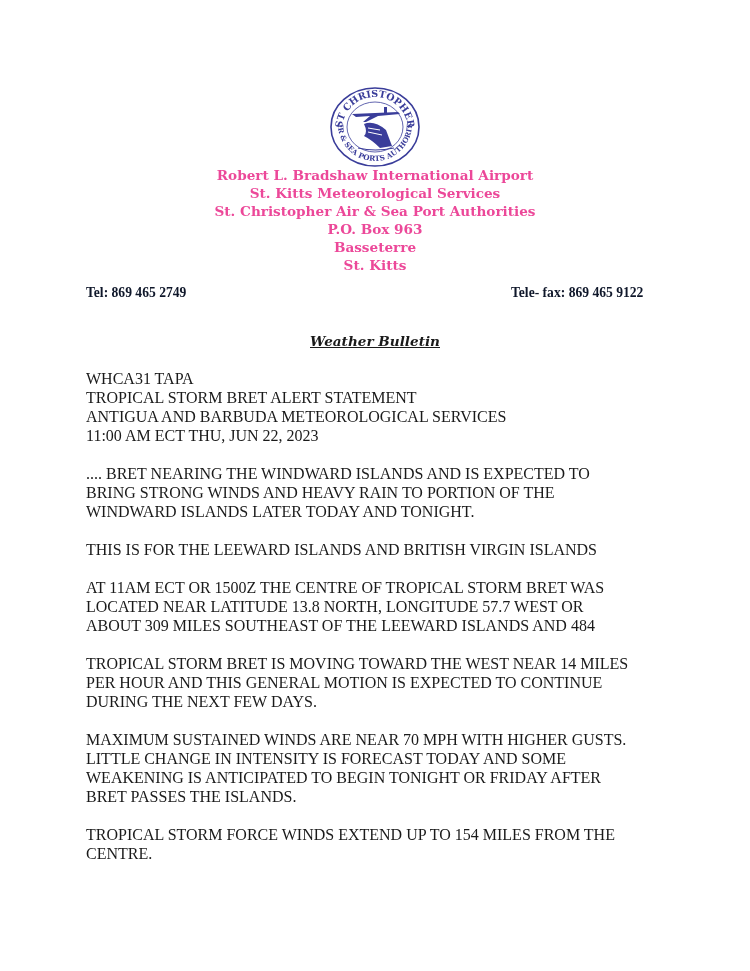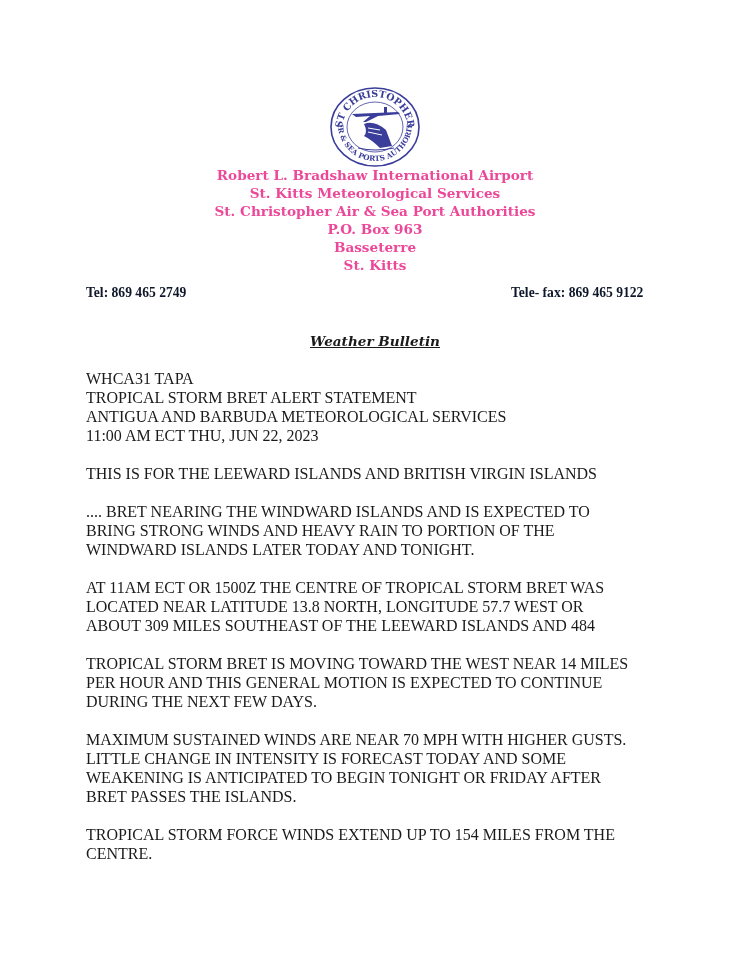--- a/index.html
+++ b/index.html
@@ -61,26 +61,26 @@
   <div class="bulletin-title">Weather Bulletin</div>
 
   <div class="body">
     <div class="para">
       <span class="line">WHCA31 TAPA</span>
       <span class="line">TROPICAL STORM BRET ALERT STATEMENT</span>
       <span class="line">ANTIGUA AND BARBUDA METEOROLOGICAL SERVICES</span>
       <span class="line">11:00 AM ECT THU, JUN 22, 2023</span>
     </div>
     <div class="para">
-      <span class="line">THIS IS FOR THE LEEWARD ISLANDS AND BRITISH VIRGIN ISLANDS</span>
-    </div>
-    <div class="para">
       <span class="line">.... BRET NEARING THE WINDWARD ISLANDS AND IS EXPECTED TO</span>
       <span class="line">BRING STRONG WINDS AND HEAVY RAIN TO PORTION OF THE</span>
       <span class="line">WINDWARD ISLANDS LATER TODAY AND TONIGHT.</span>
+    </div>
+    <div class="para">
+      <span class="line">THIS IS FOR THE LEEWARD ISLANDS AND BRITISH VIRGIN ISLANDS</span>
     </div>
     <div class="para">
       <span class="line">AT 11AM ECT OR 1500Z THE CENTRE OF TROPICAL STORM BRET WAS</span>
       <span class="line">LOCATED NEAR LATITUDE 13.8 NORTH, LONGITUDE 57.7 WEST OR</span>
       <span class="line">ABOUT 309 MILES SOUTHEAST OF THE LEEWARD ISLANDS AND 484</span>
     </div>
     <div class="para">
       <span class="line">TROPICAL STORM BRET IS MOVING TOWARD THE WEST NEAR 14 MILES</span>
       <span class="line">PER HOUR AND THIS GENERAL MOTION IS EXPECTED TO CONTINUE</span>
       <span class="line">DURING THE NEXT FEW DAYS.</span>

